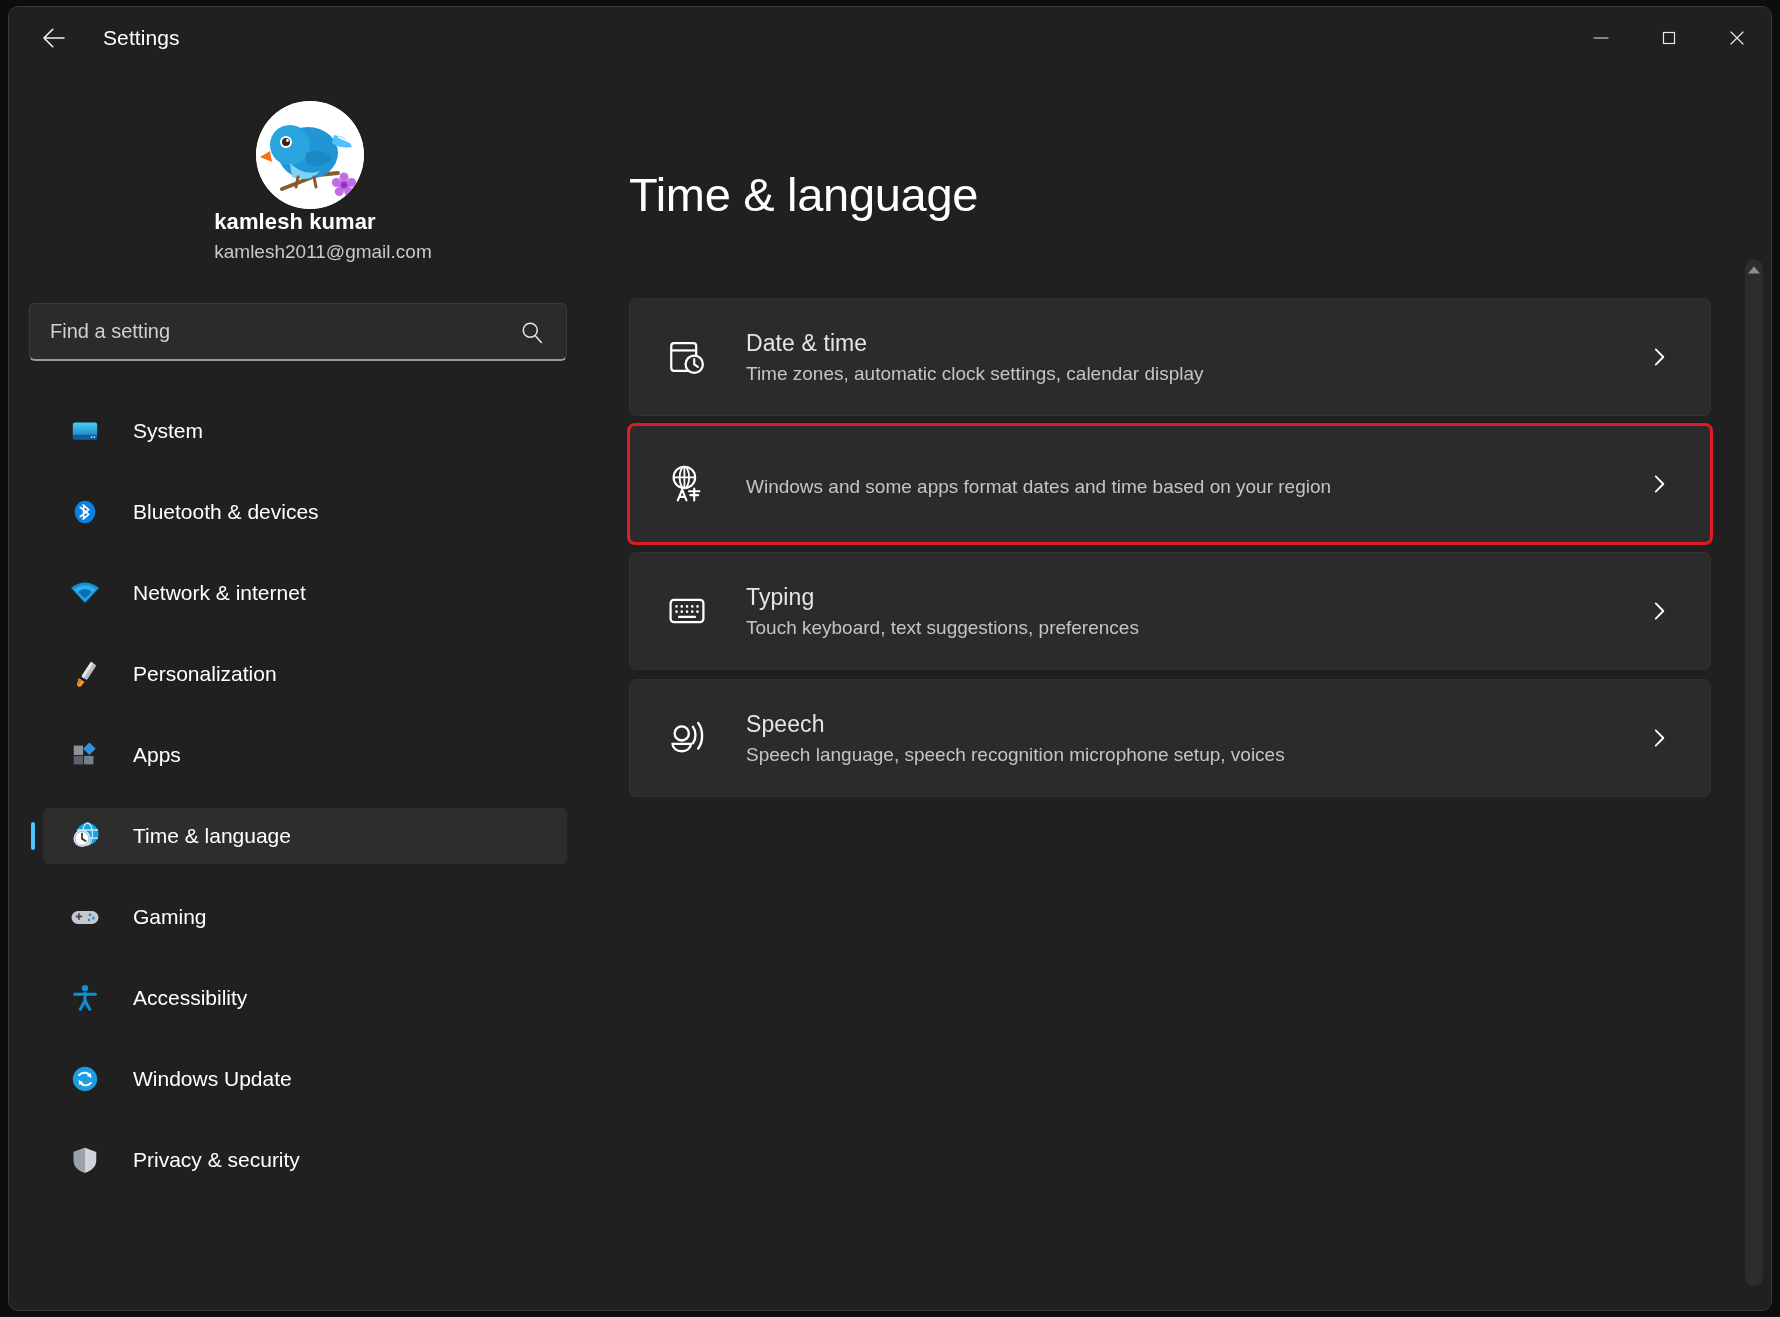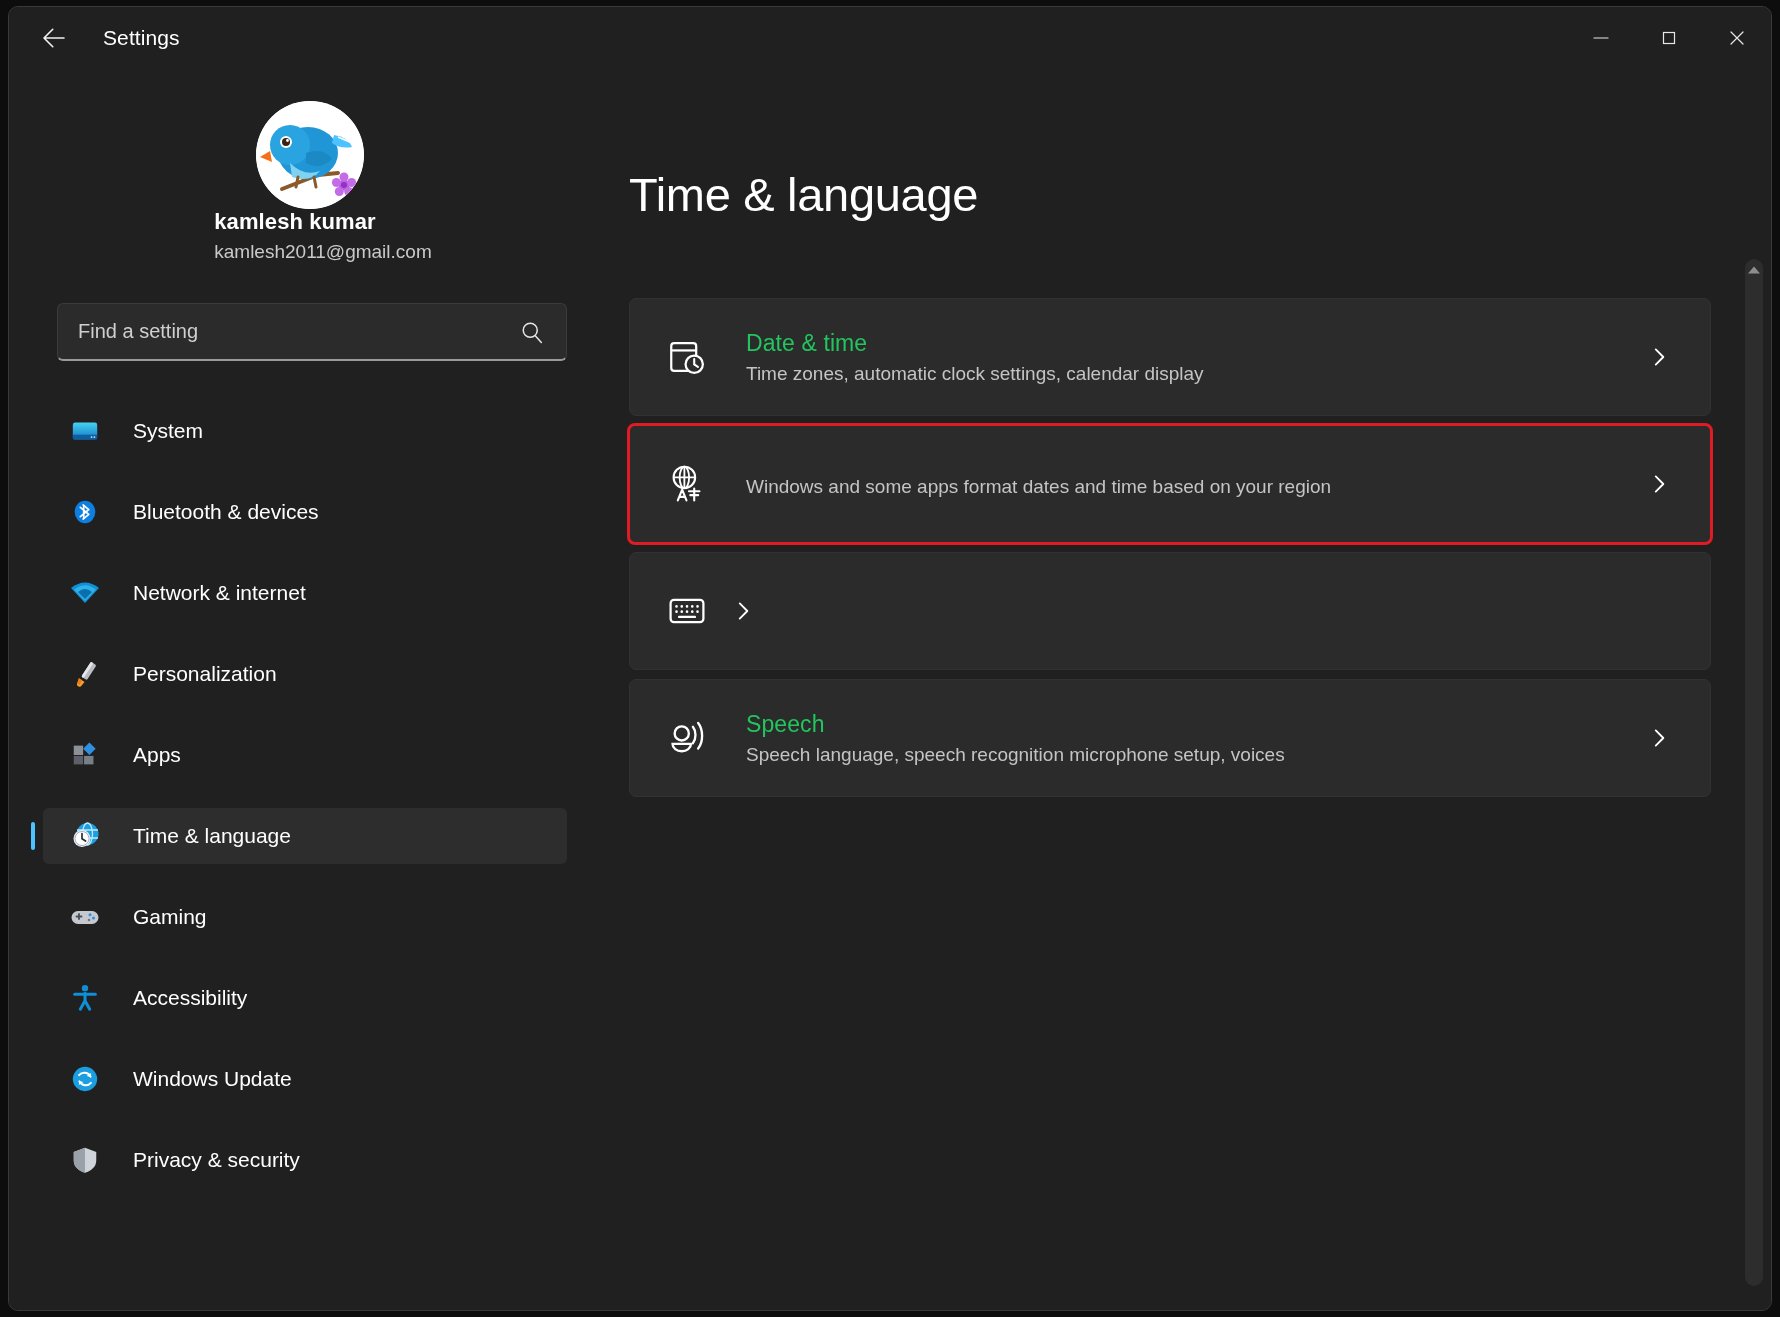--- a/index.html
+++ b/index.html
@@ -96,21 +96,21 @@
     letter-spacing: .1px;
   }
   #account-email {
     font-size: 19px;
     color: #c9c9c9;
     margin-top: 6px;
   }
 
   
   #search-wrap {
-    margin: 40px 22px 0 48px;
+    margin: 40px 22px 0 20px;
     position: relative;
     border-radius: 16px;
   }
   #search-box {
     height: 58px;
     background: #2b2b2b;
     border: 1px solid #3b3b3b;
     border-bottom: 2px solid #9a9a9a;
     border-radius: 6px;
     display: flex;
@@ -203,21 +203,21 @@
   }
   .card-icon {
     width: 46px; height: 46px;
     flex: 0 0 46px;
     display: flex; align-items: center; justify-content: center;
     margin-right: 16px;
   }
   .card-text { flex: 1 1 auto; margin-left: 20px; }
   .card-title {
     font-size: 23px;
-    color: #22c55e;
+    color: #e5e5e5;
     letter-spacing: .1px;
   }
   .card-desc {
     font-size: 19px;
     color: #c4c4c4;
     margin-top: 6px;
   }
   .card-chevron {
     width: 34px; height: 34px;
     flex: 0 0 34px;
@@ -510,20 +510,24 @@
 
         <div class="card">
           <span class="card-icon">
             <svg width="42" height="42" viewBox="0 0 32 32" fill="none">
               <rect x="3.5" y="7.5" width="25" height="17" rx="2.6" stroke="#ffffff" stroke-width="1.7"></rect>
               <path d="M8 12.5h.01M12 12.5h.01M16 12.5h.01M20 12.5h.01M24 12.5h.01" stroke="#ffffff" stroke-width="2" stroke-linecap="round"></path>
               <path d="M8 16.5h.01M12 16.5h.01M16 16.5h.01M20 16.5h.01M24 16.5h.01" stroke="#ffffff" stroke-width="2" stroke-linecap="round"></path>
               <path d="M10 20.5h12" stroke="#ffffff" stroke-width="1.8" stroke-linecap="round"></path>
             </svg>
           </span>
+          <div class="card-text">
+            <div class="card-title">Typing</div>
+            <div class="card-desc">Touch keyboard, text suggestions, preferences</div>
+          </div>
           <span class="card-chevron">
             <svg width="26" height="26" viewBox="0 0 24 24" fill="none">
               <path d="M9 5l7 7-7 7" stroke="#ffffff" stroke-width="1.7" stroke-linecap="round" stroke-linejoin="round"></path>
             </svg>
           </span>
         </div>
 
         <div class="card">
           <span class="card-icon">
             <svg width="42" height="42" viewBox="0 0 32 32" fill="none">

